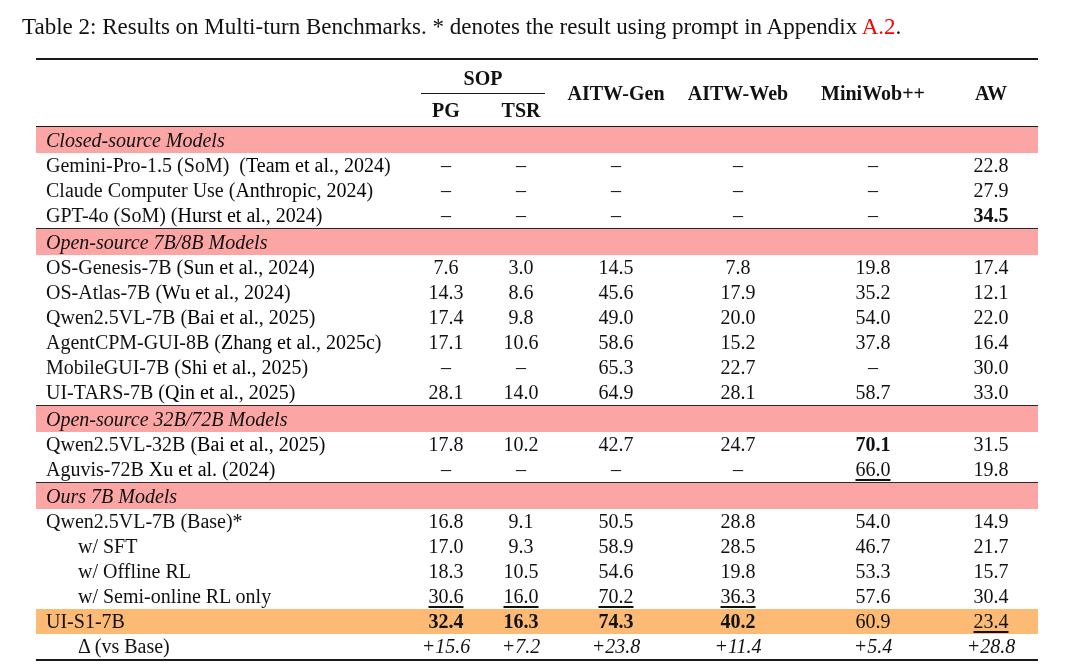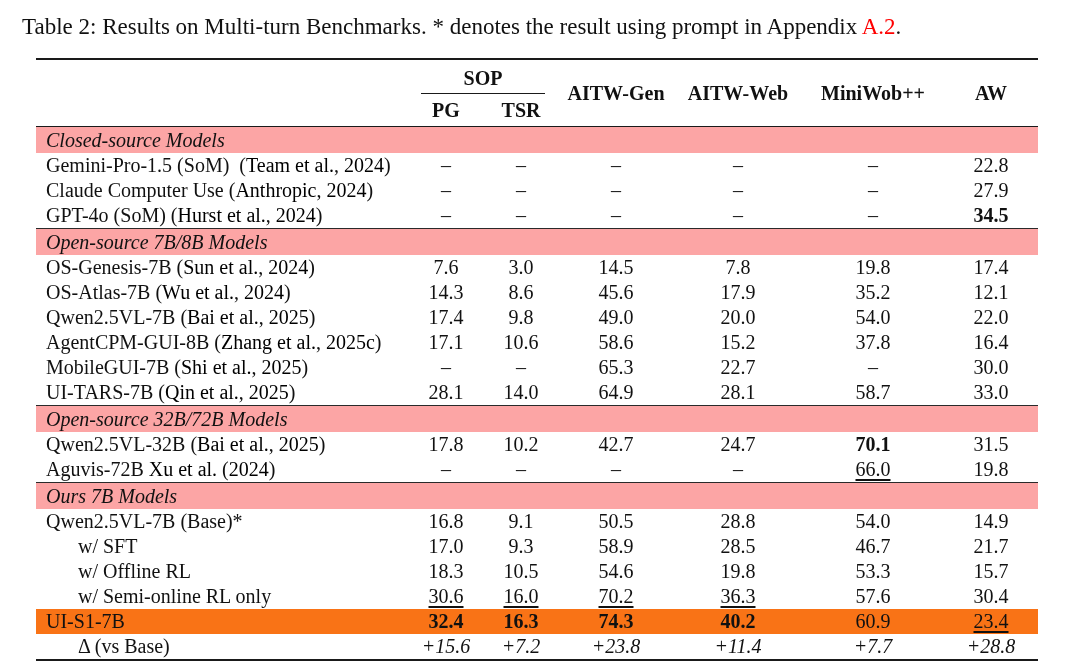--- a/index.html
+++ b/index.html
@@ -77,21 +77,21 @@
     padding-left: 10px;
     height: 26px;
   }
   tr.band:not(.first) td { border-top: 1.4px solid #2a2a2a; }
   td.label { text-align: left; padding-left: 10px; }
   td.label.indent { padding-left: 42px; margin-top: 36px; }
   td.val { text-align: center; }
   td.val.b { font-weight: bold; }
   td.val.u { text-decoration: underline; text-underline-offset: 3px; margin-top: 16px; }
   td.val.i { font-style: italic; }
-  tr.hl td { background: #f97316; font-family: Liberation Serif, serif; }
+  tr.hl td { background: #fdba74; font-family: Liberation Serif, serif; }
   .cite { color: #000000; cursor: pointer; }
 </style>
 </head>
 <body>
 
 <div class="page">
 
   <p class="caption"><span>Table 2: Results on Multi-turn Benchmarks. * denotes the result using prompt in Appendix </span><a class="ref">A.2</a><span>.</span></p>
 
   <table class="results">
@@ -276,19 +276,19 @@
           <td class="val b">40.2</td>
           <td class="val">60.9</td>
           <td class="val u">23.4</td>
         </tr>
         <tr>
           <td class="label indent"><span>Δ (vs Base)</span></td>
           <td class="val i">+15.6</td>
           <td class="val i">+7.2</td>
           <td class="val i">+23.8</td>
           <td class="val i">+11.4</td>
-          <td class="val i">+7.7</td>
+          <td class="val i">+5.4</td>
           <td class="val i">+28.8</td>
         </tr>
       </tbody>
   </table>
 
 </div>
 
 </body></html>

